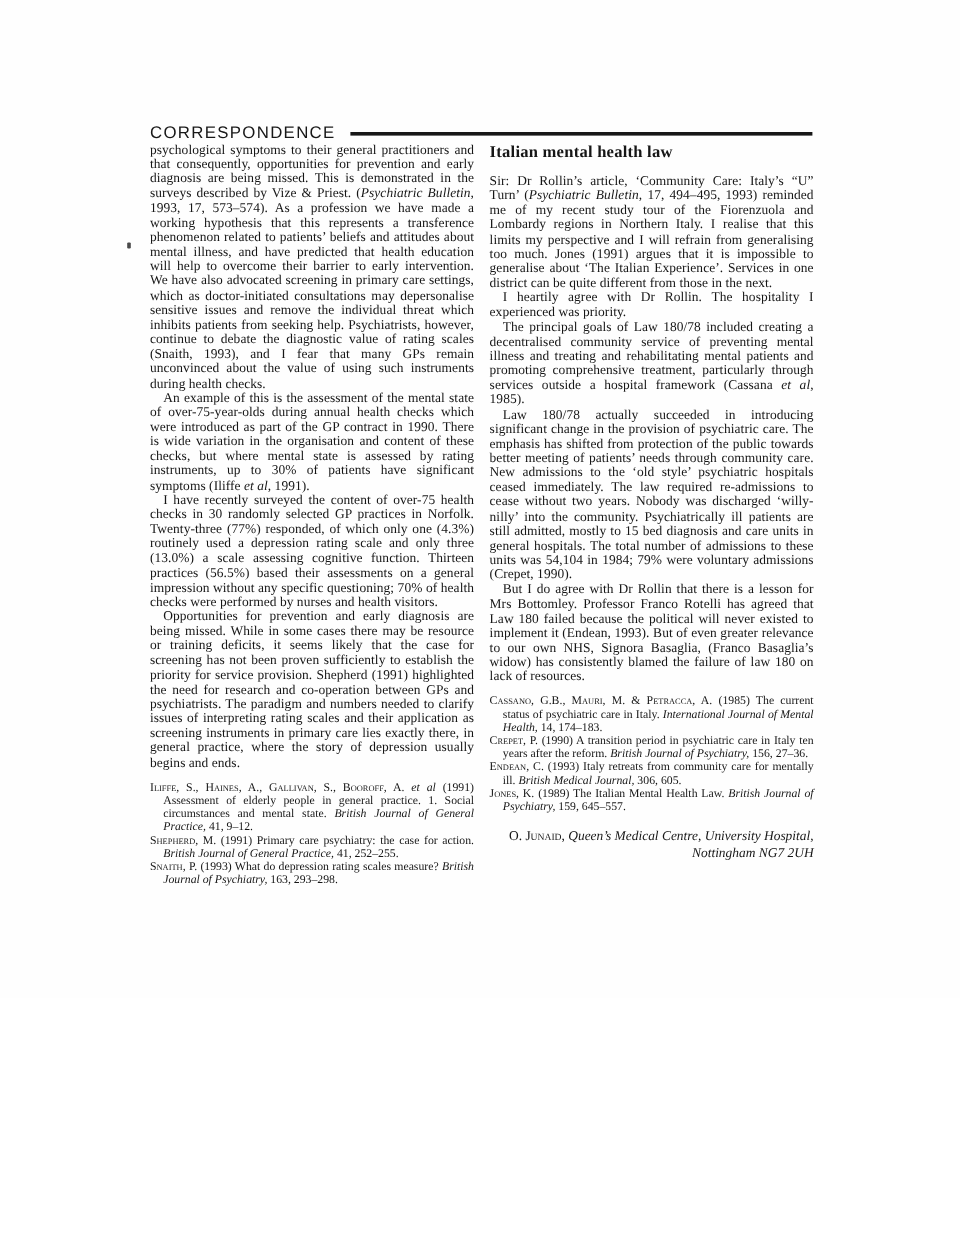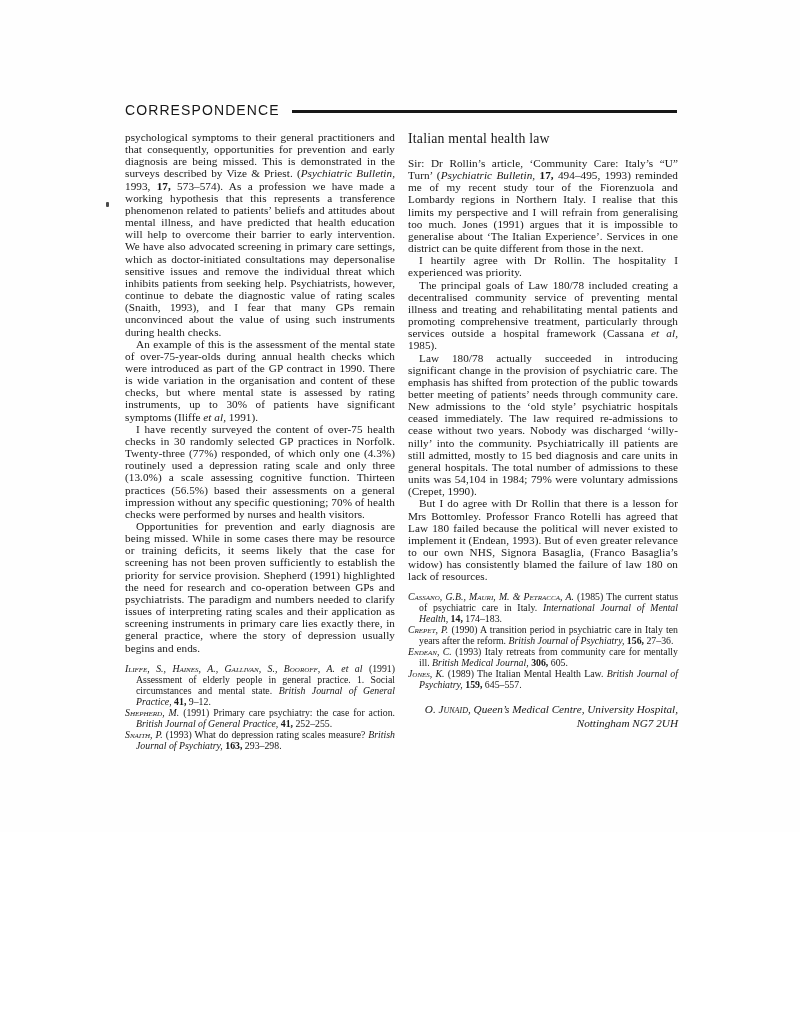--- a/index.html
+++ b/index.html
@@ -5,32 +5,32 @@
   html,body{margin:0;padding:0;background:#ffffff;}
   .page{position:relative;width:800px;height:832px;background:#fefefe;
         font-family:"Liberation Serif",serif;color:#161616;overflow:hidden;}
 
   
   .header{position:absolute;top:102px;left:125px;width:552px;display:flex;align-items:center;}
   .header-title{font-family:"Liberation Sans",sans-serif;font-size:14px;letter-spacing:1.1px;color:#171717;}
   .header-rule{flex:1;height:3px;background:#171717;margin-left:12px;margin-top:2px;}
 
   
-  .columns{position:absolute;top:131px;left:125px;width:553px;display:flex;gap:13px;}
+  .columns{position:absolute;top:119px;left:125px;width:553px;display:flex;gap:13px;}
   .col{flex:1;min-width:0;}
-  .heading{font-size:13.8px;font-weight:normal;margin:0 0 11px 0;line-height:15px;letter-spacing:.2px;}
+  .heading{font-size:13.8px;font-weight:bold;margin:0 0 11px 0;line-height:15px;letter-spacing:.2px;}
   .body-paras p{margin:0;font-size:11.2px;line-height:12.15px;text-align:justify;letter-spacing:.05px;}
   .body-paras p + p{text-indent:11px;}
   .refs{margin-top:9px;}
   .refs p{margin:0;font-size:9.8px;line-height:11px;text-align:justify;padding-left:11px;text-indent:-11px;}
   .signature{margin:13px 0 0 0;font-size:11.2px;line-height:13.2px;text-align:right;}
 
   .i{font-style:italic;}
-  .b{font-weight:bold;}
-  .sc{font-variant:small-caps;font-style:italic;}
+  .b{font-weight:normal;}
+  .sc{font-variant:small-caps;}
 
   
   .artifact{position:absolute;left:106px;top:202px;width:3px;height:5px;background:#4a4a4a;border-radius:1px;}
 
   
   .footer-rule{position:absolute;left:125px;top:902px;width:551px;height:3px;background:#171717;}
   .footer{position:absolute;left:125px;top:910px;width:551px;display:flex;justify-content:space-between;align-items:baseline;}
   .page-number{font-size:12.5px;letter-spacing:1px;margin-top:44px;}
   .running-title{font-style:italic;font-size:13px;}
 </style>

